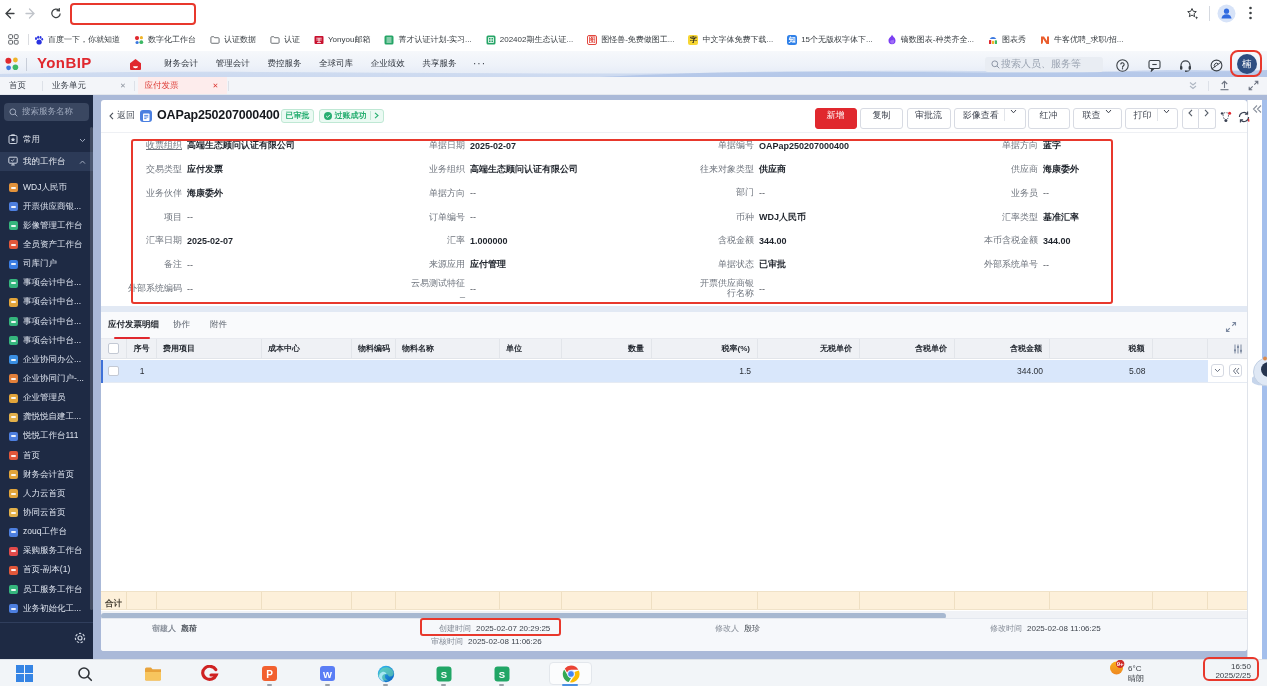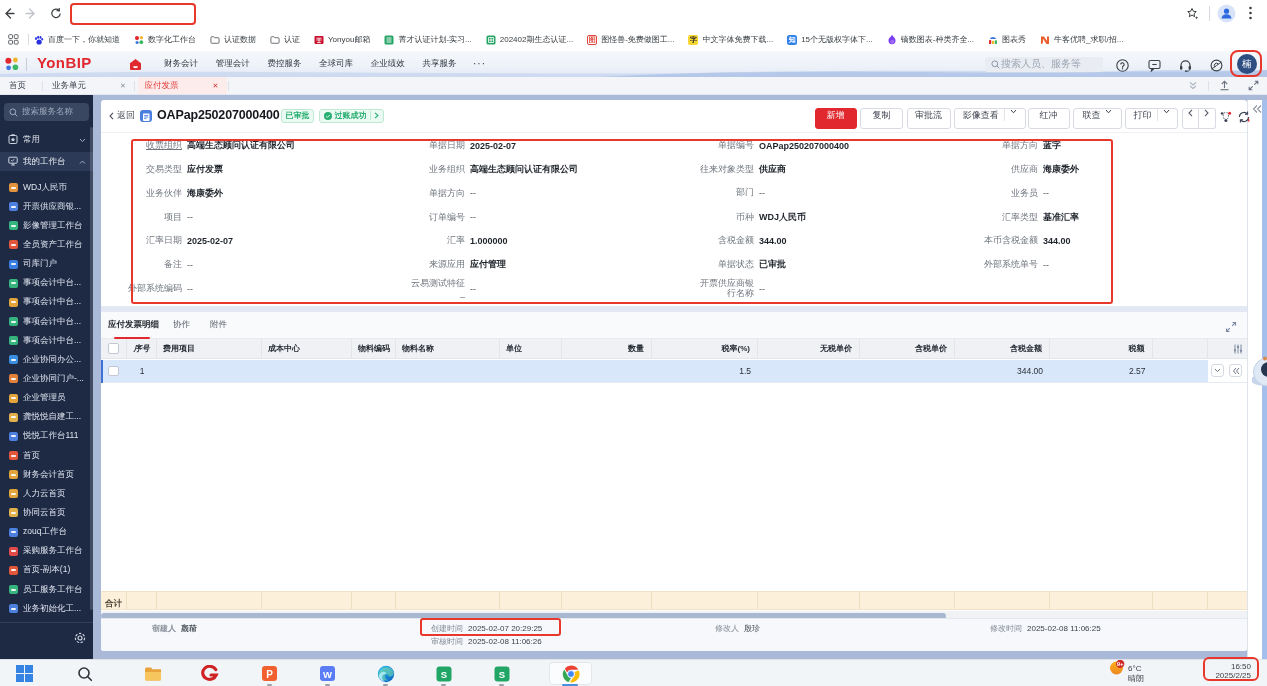--- a/index.html
+++ b/index.html
@@ -859,21 +859,21 @@
           <svg width="12" height="12" viewBox="0 0 12 12">
               <path d="M7.5 1.5 H10.5 V4.5 M10.5 1.5 L7.2 4.8 M4.5 10.5 H1.5 V7.5 M1.5 10.5 L4.8 7.2" stroke="#7c89a0" stroke-width="1.1" fill="none"></path>
             </svg>
         </span>
       </div>
 
       <div class="thead">
         <span class="th c" style="width:26px;">
             <span class="cbox" style="margin-left:0;"></span>
           </span>
-        <span class="th c" style="width:30px;font-style:italic;">序号</span>
+        <span class="th c" style="width:30px;">序号</span>
         <span class="th l" style="width:105px;">费用项目</span>
         <span class="th l" style="width:90px;">成本中心</span>
         <span class="th l" style="width:44px;">物料编码</span>
         <span class="th l" style="width:104px;">物料名称</span>
         <span class="th l" style="width:62px;">单位</span>
         <span class="th r" style="width:90px;">数量</span>
         <span class="th r" style="width:106px;">税率(%)</span>
         <span class="th r" style="width:102px;">无税单价</span>
         <span class="th r" style="width:95px;">含税单价</span>
         <span class="th r" style="width:95px;">含税金额</span>
@@ -897,21 +897,21 @@
         <span class="td" style="width:105px;"></span>
         <span class="td" style="width:90px;"></span>
         <span class="td" style="width:44px;"></span>
         <span class="td" style="width:104px;"></span>
         <span class="td" style="width:62px;"></span>
         <span class="td" style="width:90px;"></span>
         <span class="td r" style="width:106px;">1.5</span>
         <span class="td" style="width:102px;"></span>
         <span class="td" style="width:95px;"></span>
         <span class="td r" style="width:95px;">344.00</span>
-        <span class="td r" style="width:102.5px;">2.57</span>
+        <span class="td r" style="width:102.5px;">5.08</span>
         <span class="td" style="width:55px;"></span>
         <span class="td actions" style="width:39.5px;">
           <span class="mini-btn">
               <svg width="7" height="5" viewBox="0 0 7 5">
                 <path d="M1 1 L3.5 3.6 L6 1" stroke="#6b7382" stroke-width="1" fill="none"></path>
               </svg>
             </span>
           <span class="mini-btn">
               <svg width="8" height="8" viewBox="0 0 8 8">
                 <path d="M4 1 L1.5 4 L4 7 M7 1 L4.5 4 L7 7" stroke="#6b7382" stroke-width="1" fill="none"></path>
@@ -938,21 +938,21 @@
         <span class="tc" style="width:55px;"></span>
         <span class="tc" style="width:39.5px;"></span>
       </div>
 
       <div class="hscroll-track"></div>
       <div class="hscroll-thumb"></div>
 
       <div class="pfoot">
         <span class="pf" style="left:51px; top:4px;"><span class="k">创建人</span><span class="v">高荷</span></span>
         <span class="pf" style="left:51px; top:4px;"><span class="k">审核人</span><span class="v">殷珍</span></span>
-        <span class="pf" style="left:330px; top:4px;"><span class="k">创建时间</span><span class="v">2025-02-07 20:29:25</span></span>
+        <span class="pf" style="left:338px; top:4px;"><span class="k">创建时间</span><span class="v">2025-02-07 20:29:25</span></span>
         <span class="pf" style="left:330px; top:17px;"><span class="k">审核时间</span><span class="v">2025-02-08 11:06:26</span></span>
         <span class="pf" style="left:614px; top:4px;"><span class="k">修改人</span><span class="v">殷珍</span></span>
         <span class="pf" style="left:889px; top:4px;"><span class="k">修改时间</span><span class="v">2025-02-08 11:06:25</span></span>
       </div>
     </div>
 
     <div class="fball">
       <svg width="34" height="34" viewBox="0 0 34 34">
           <ellipse cx="11" cy="24" rx="12" ry="5.5" fill="#c6d5eb"></ellipse>
           <circle cx="15.5" cy="16" r="14" fill="#dfe8f5" stroke="#c2d0e4" stroke-width="1"></circle>

